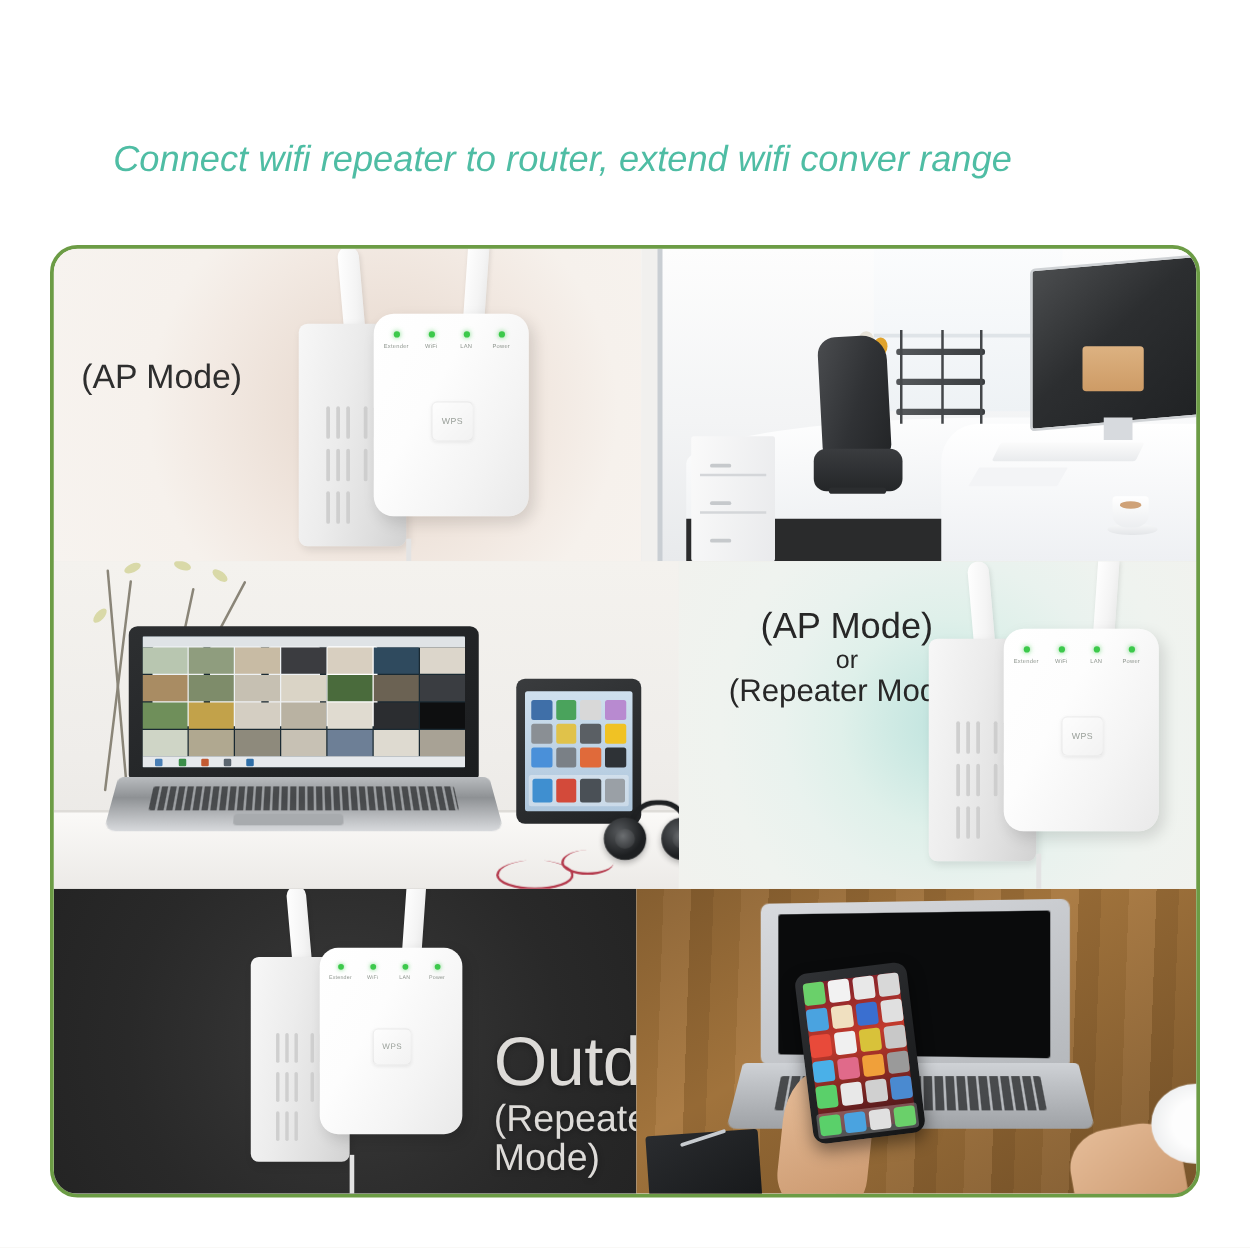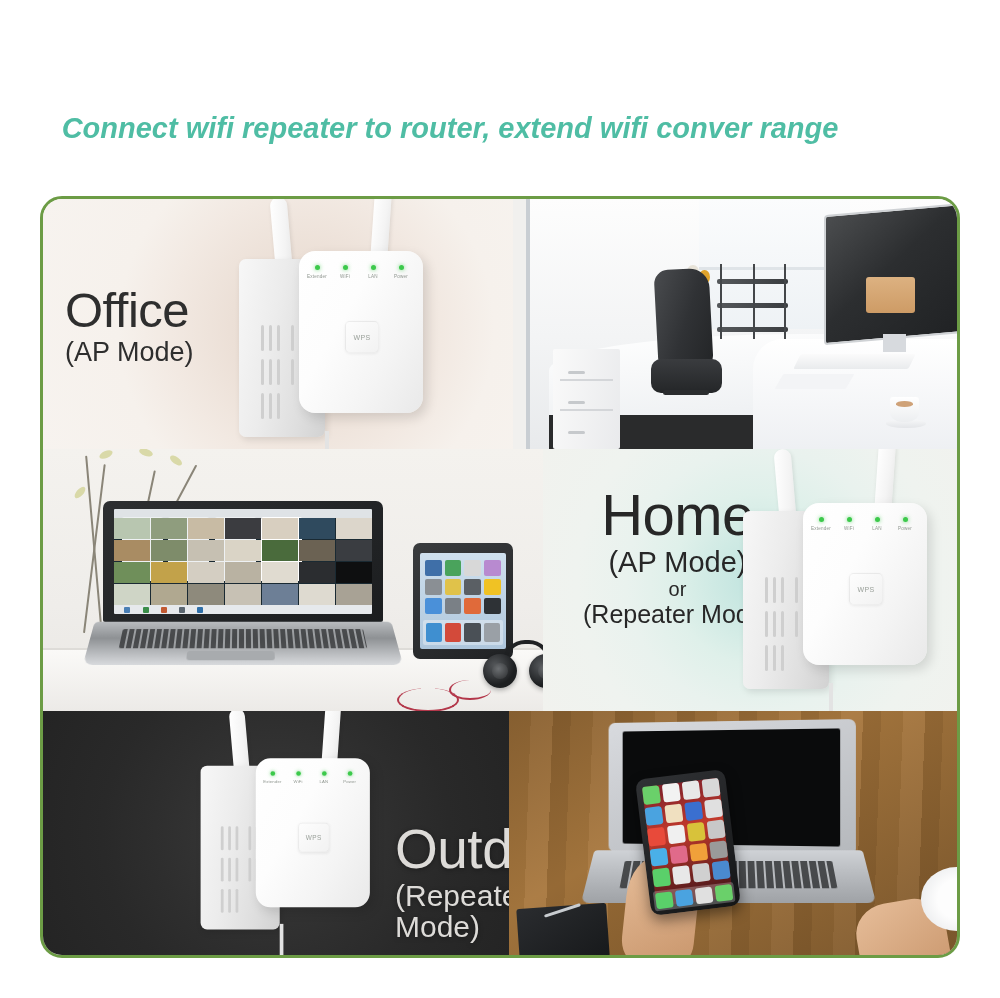--- a/index.html
+++ b/index.html
@@ -12,21 +12,21 @@
 
   
   .header{position:absolute;left:0;top:0;width:1000px;height:182px;}
   .title{
     position:absolute;left:0;top:42px;width:1000px;text-align:center;
     font-size:52px;font-weight:bold;font-style:italic;
     color:#2fae92;letter-spacing:-0.5px;white-space:nowrap;
   }
   .subtitle{
     position:absolute;left:0;top:112px;width:900px;text-align:center;
-    font-size:29px;font-style:italic;font-weight:700;
+    font-size:29px;font-style:italic;font-weight:400;
     color:#4fbda4;white-space:nowrap;
   }
 
   
   .frame{
     position:absolute;left:40px;top:196px;width:920px;height:762px;
     border:3px solid #6c9c45;border-radius:22px;overflow:hidden;
     box-sizing:border-box;background:#f2f0ec;
   }
   .row{position:absolute;left:0;width:914px;display:flex;overflow:hidden;}
@@ -243,21 +243,20 @@
   <div class="header">
     <div class="subtitle">Connect wifi repeater to router, extend wifi conver range</div>
   </div>
 
   <div class="frame">
 
     <div class="row row-office">
 
       <div class="pane prod-bg-office" style="width:470px;">
         <div class="label-office">
-          <div class="big">Office</div>
           <div class="small">(AP Mode)</div>
         </div>
 
         <div class="device" style="left:196px;top:18px;width:190px;height:250px;transform:scale(1.0);">
           <div class="ant ant-l"></div>
           <div class="ant ant-r"></div>
           <div class="dev-wallplate">
             <div class="dev-vents">
               <div class="vent" style="left:6px;top:0;height:26px;"></div>
               <div class="vent" style="left:14px;top:0;height:26px;"></div>
@@ -460,21 +459,20 @@
                 <div class="hp-inner"></div>
               </div>
             <div class="cable" style="left:-34px;top:42px;width:40px;height:18px;border-top:none;border-right:none;"></div>
             <div class="cable" style="left:-86px;top:50px;width:58px;height:22px;border-top:none;"></div>
           </div>
         </div>
       </div>
 
       <div class="pane prod-bg-home" style="width:414px;">
         <div class="label-home">
-          <div class="big">Home</div>
           <div class="small">(AP Mode)</div>
           <div class="tiny">or</div>
           <div class="small2">(Repeater Mode)</div>
         </div>
 
         <div class="device" style="left:200px;top:20px;width:190px;height:250px;">
           <div class="ant ant-l"></div>
           <div class="ant ant-r"></div>
           <div class="dev-wallplate">
             <div class="dev-vents">

